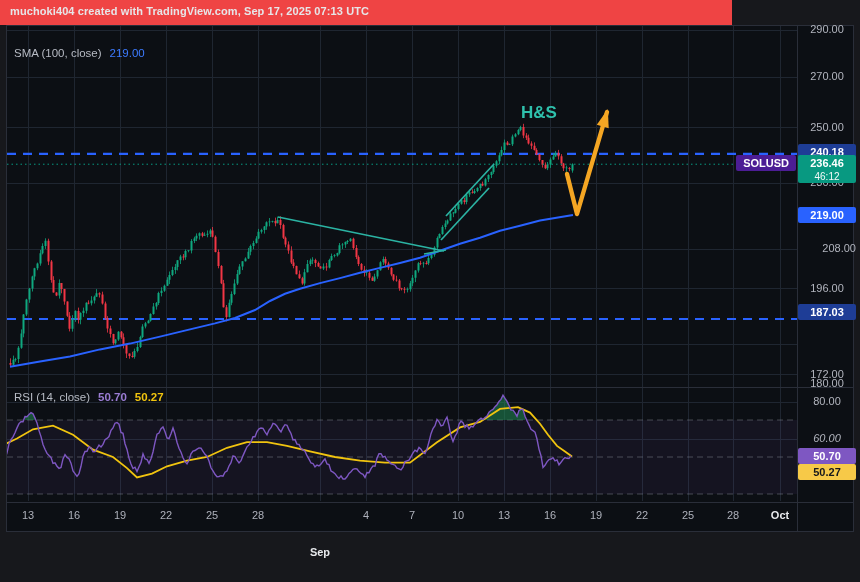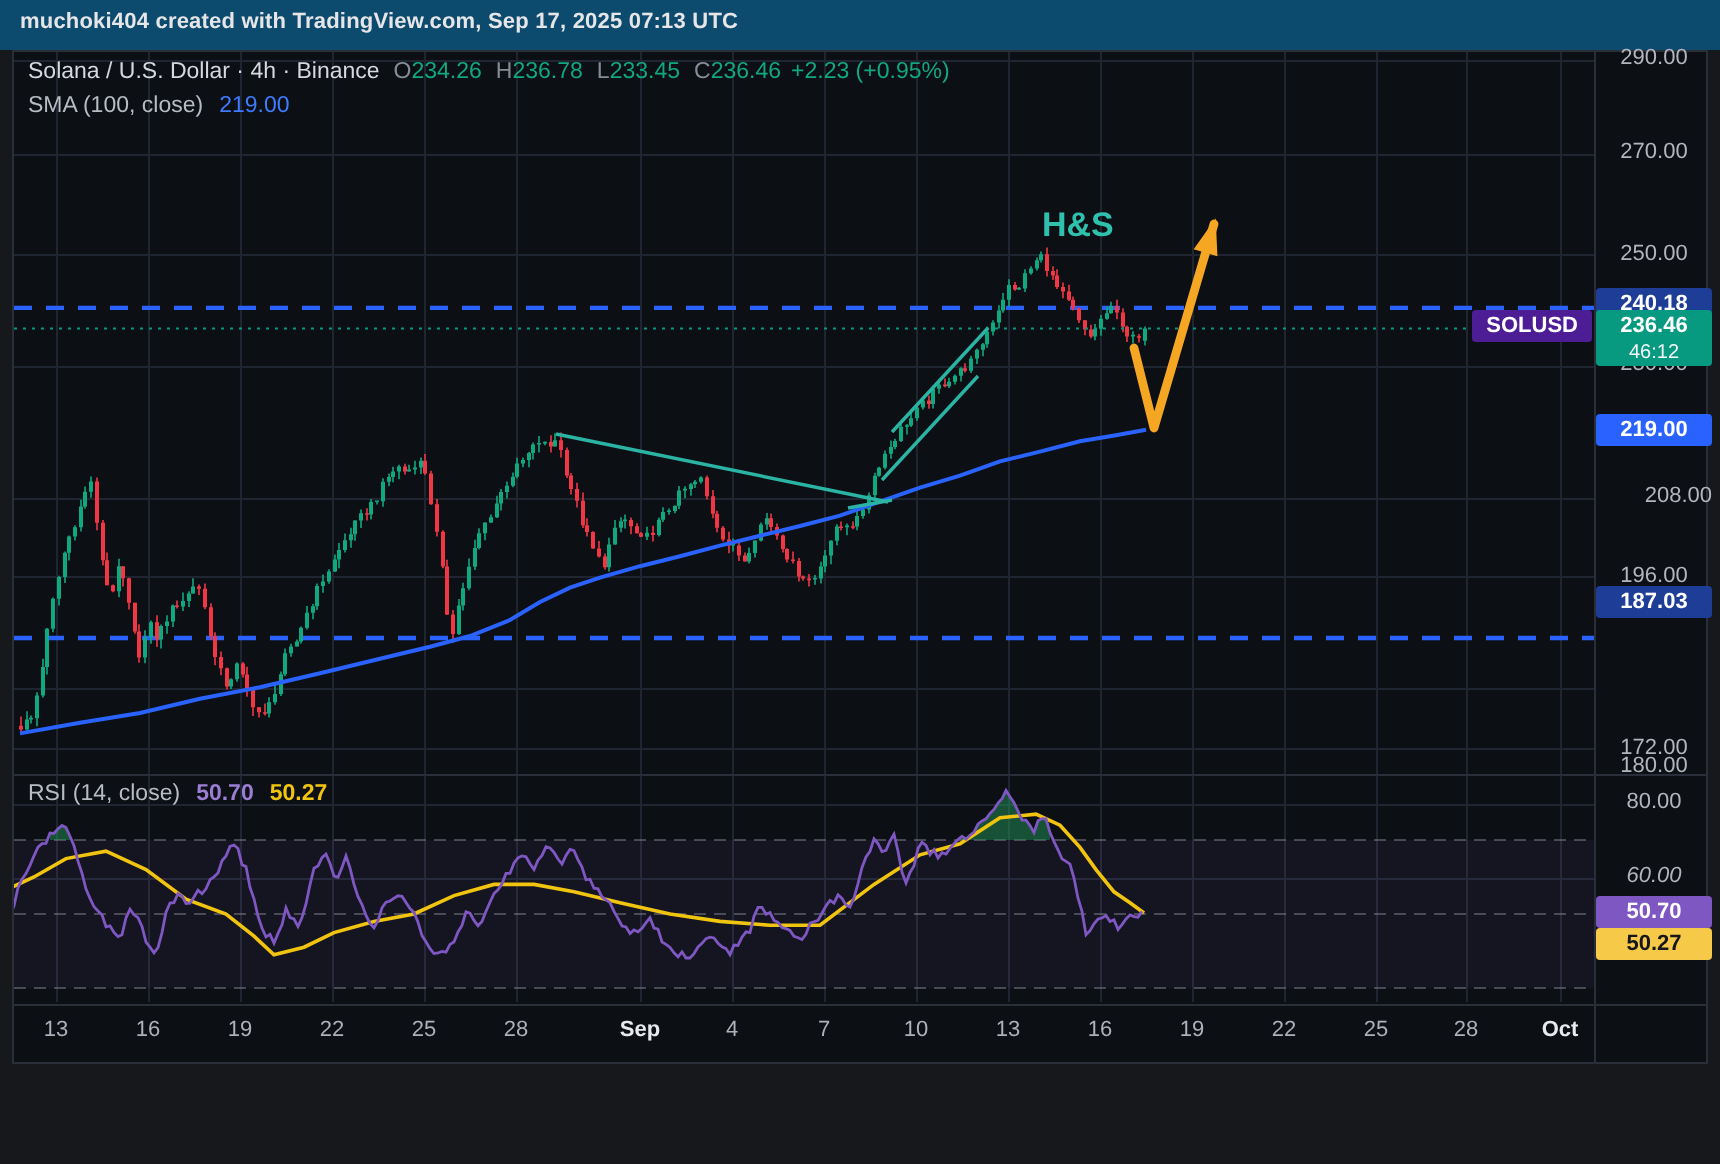--- a/index.html
+++ b/index.html
@@ -1,18 +1,18 @@
 <!DOCTYPE html>
 <html><head>
 <meta charset="utf-8">
 <style>
   html,body{margin:0;padding:0;background:#17181c;}
   body{width:860px;height:582px;overflow:hidden;font-family:"Liberation Sans",sans-serif;-webkit-font-smoothing:antialiased;}
   #stage{position:relative;width:860px;height:582px;background:#17181c;}
-  #topbar{position:absolute;left:0;top:0;width:860px;height:25px;background:#0c4a6e;}
+  #topbar{position:absolute;left:0;top:0;width:732px;height:25px;background:#ef4444;}
   #attribution{position:absolute;left:10px;top:5px;font-size:11px;font-weight:700;color:#e6e6e8;letter-spacing:.1px;}
   #widget{position:absolute;left:6px;top:25px;width:848px;height:507px;background:#0c0f14;border:1px solid #2a2e39;box-sizing:border-box;}
   #chart-svg{position:absolute;left:0;top:0;}
   .legend{position:absolute;left:14px;font-size:11.5px;white-space:nowrap;z-index:5;}
   #legend-row1{top:30px;color:#d5d8df;}
   #legend-row2{top:47px;color:#b7bbc4;}
   .ohlc-letter{color:#868b98;margin-left:7px;}
   .ohlc-value{color:#0fa87f;}
   .chg{color:#0fa87f;margin-left:5px;}
   .sma-value{color:#3d7bff;margin-left:8px;}
@@ -20,21 +20,21 @@
   #rsi-legend .v1{color:#9b7dd4;font-weight:600;margin-left:8px;}
   #rsi-legend .v2{color:#f1c40f;font-weight:700;margin-left:8px;}
   .ptick{position:absolute;left:798px;width:58px;text-align:center;font-size:11px;color:#b2b5be;z-index:2;}
   .ttick{position:absolute;top:509px;font-size:11px;color:#aeb1bb;transform:translateX(-50%);z-index:2;}
   .ttick.month{color:#e8eaed;font-weight:700;}
   .badge{position:absolute;left:798px;width:58px;box-sizing:border-box;text-align:center;font-size:11px;font-weight:700;color:#fff;border-radius:2px;z-index:6;line-height:16px;height:16px;}
   #badge-240{top:144px;background:#1e3d96;}
   #badge-current{top:155px;height:28px;background:#089981;line-height:13px;padding-top:2px;}
   #badge-current .cd{font-size:10px;font-weight:400;opacity:.95;}
   #badge-sma{top:207px;background:#2962ff;}
-  #badge-187{top:293px;background:#1e3d96;}
+  #badge-187{top:304px;background:#1e3d96;}
   #badge-rsi1{top:448px;background:#7e57c2;}
   #badge-rsi2{top:464px;background:#f7c948;color:#15171c;}
   #badge-symbol{position:absolute;right:64px;top:155px;height:16px;line-height:16px;padding:0 7px;background:#4c1d95;color:#fff;font-size:11px;font-weight:700;border-radius:2px;z-index:6;}
   #hs-label{position:absolute;left:505px;top:103px;font-size:17px;font-weight:700;color:#2fc1ad;z-index:5;margin-left:16px;}
   #footer{position:absolute;left:0;top:532px;width:860px;height:50px;background:#17181c;}
 </style>
 </head>
 <body>
 
 <div id="stage">
@@ -115,23 +115,20 @@
         <polyline points="567,174 577,214 607,112" fill="none" stroke="#f5a623" stroke-width="4.4" stroke-linecap="round" stroke-linejoin="round"></polyline>
         <polygon points="607.8464989719746,109.12190349528619 608.7155712498686,128.13991373231667 596.819439030385,124.64105131482145" fill="#f5a623"></polygon>
       </g>
       <g stroke="#2a2e39" stroke-width="1">
         <line x1="797.5" y1="25" x2="797.5" y2="531"></line>
         <line x1="6" y1="387.5" x2="854" y2="387.5"></line>
         <line x1="6" y1="502.5" x2="854" y2="502.5"></line>
       </g>
     </svg>
 
-  <div id="legend-row1" class="legend">
-    <span>Solana / U.S. Dollar · 4h · Binance</span><span class="ohlc-letter">O</span><span class="ohlc-value">234.26</span><span class="ohlc-letter">H</span><span class="ohlc-value">236.78</span><span class="ohlc-letter">L</span><span class="ohlc-value">233.45</span><span class="ohlc-letter">C</span><span class="ohlc-value">236.46</span><span class="chg">+2.23 (+0.95%)</span>
-  </div>
   <div id="legend-row2" class="legend">
     <span>SMA (100, close)</span><span class="sma-value">219.00</span>
   </div>
 
   <div id="rsi-legend">
     <span>RSI (14, close)</span><span class="v1">50.70</span><span class="v2">50.27</span>
   </div>
 
   <div id="hs-label">H&amp;S</div>
 
@@ -145,21 +142,21 @@
       <div class="ptick" style="top: 337.786px; margin-top: 39px;">180.00</div>
       <div class="ptick" style="top: 367.791px; text-align: center;">172.00</div>
       <div class="ptick" style="top: 395px;">80.00</div>
       <div class="ptick" style="top: 432px; font-style: italic;">60.00</div>
       <div class="ttick" style="left: 28px;">13</div>
       <div class="ttick" style="left: 74px;">16</div>
       <div class="ttick" style="left: 120px;">19</div>
       <div class="ttick" style="left: 166px;">22</div>
       <div class="ttick" style="left: 212px;">25</div>
       <div class="ttick" style="left: 258px;">28</div>
-      <div class="ttick month" style="left: 320px;">Sep</div>
+      <div class="ttick month" style="left: 320px; margin-top: 37px;">Sep</div>
       <div class="ttick" style="left: 366px;">4</div>
       <div class="ttick" style="left: 412px;">7</div>
       <div class="ttick" style="left: 458px;">10</div>
       <div class="ttick" style="left: 504px;">13</div>
       <div class="ttick" style="left: 550px;">16</div>
       <div class="ttick" style="left: 596px;">19</div>
       <div class="ttick" style="left: 642px;">22</div>
       <div class="ttick" style="left: 688px;">25</div>
       <div class="ttick" style="left: 733px;">28</div>
       <div class="ttick month" style="left: 780px;">Oct</div>

